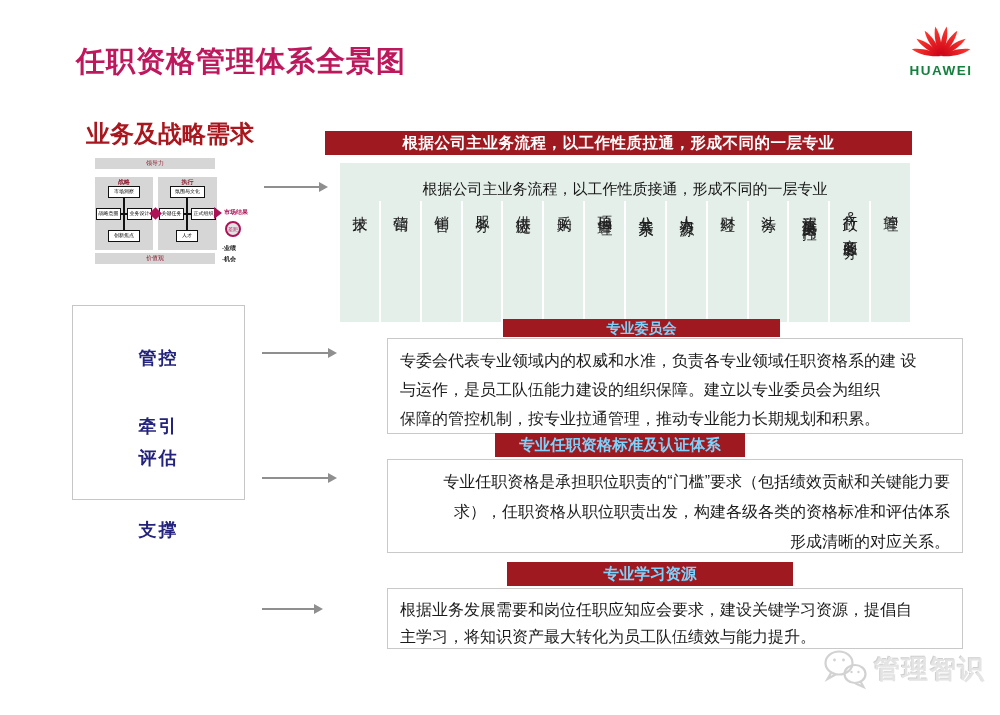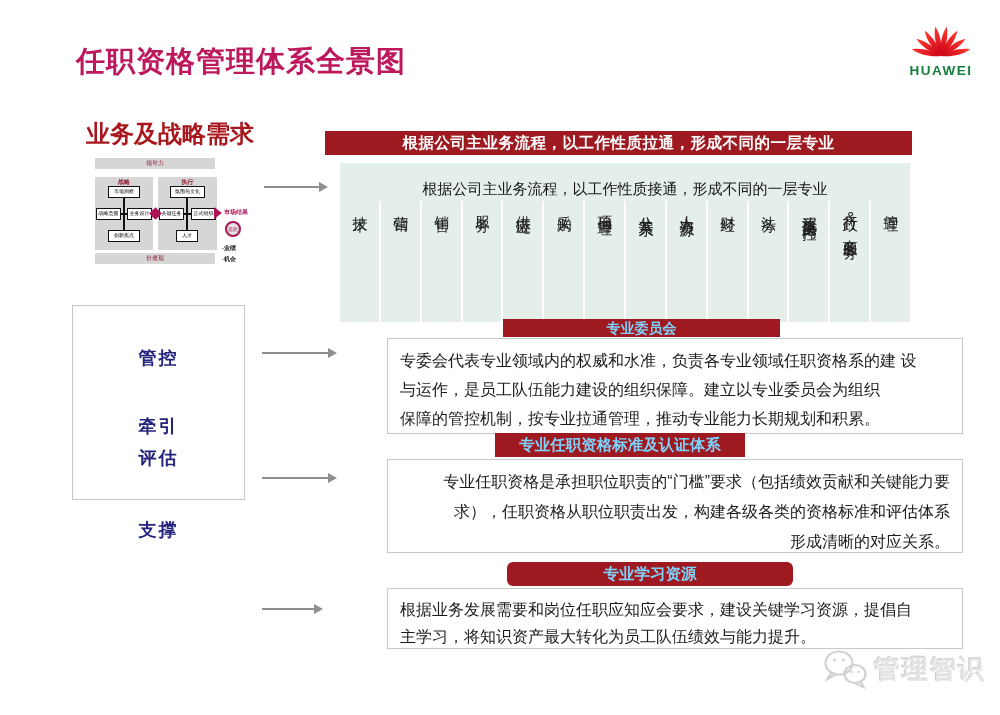--- a/index.html
+++ b/index.html
@@ -45,21 +45,21 @@
   #prof-cols { position:absolute; top:38px; left:0; right:0; bottom:0; display:flex; }
   .col { flex:1; display:flex; justify-content:center; border-right:2px solid #fff; }
   .col:last-child { border-right:none; }
   .col span { writing-mode:vertical-rl; text-orientation:upright; font-size:15px; letter-spacing:2px;
     color:#1f1f1f; font-weight:500; padding-top:3px; }
 
   
   .redbar { position:absolute; background:#9e1a20; color:#7dd3fc; font-weight:bold; text-align:center; }
   #bar1 { left:503px; top:319px; width:277px; height:18px; font-size:14px; line-height:18px; }
   #bar2 { left:495px; top:433px; width:250px; height:24px; font-size:15.5px; line-height:24px; }
-  #bar3 { left:507px; top:562px; width:286px; height:24px; font-size:15.5px; line-height:24px;border-radius:6px; }
+  #bar3 { left:507px; top:562px; width:286px; height:24px; font-size:15.5px; line-height:24px; }
   .txtbox { position:absolute; left:356px; width:576px; background:#fff; border:1px solid #c9c9c9;
     padding:7px 12px 0 12px; font-size:16px; color:#1b1b1b; overflow:hidden;margin-left:31px; }
   #box1 { top:338px; height:96px; } #box1 .ln { line-height:29px; white-space:nowrap; }
   #box2 { top:459px; height:94px; } #box2 .ln { line-height:30px; white-space:nowrap;text-align:right; }
   #box3 { top:588px; height:61px; } #box3 .ln { line-height:27px; white-space:nowrap; }
 
   
   #watermark { left:822px; top:648px; display:flex; align-items:center; }
   #wm-text { font-size:26px; font-weight:bold; color:#e4e4e4; letter-spacing:2px; margin-left:6px;
     text-shadow:1px 1px 0 #fff, -1px -1px 0 #cfcfcf; }

